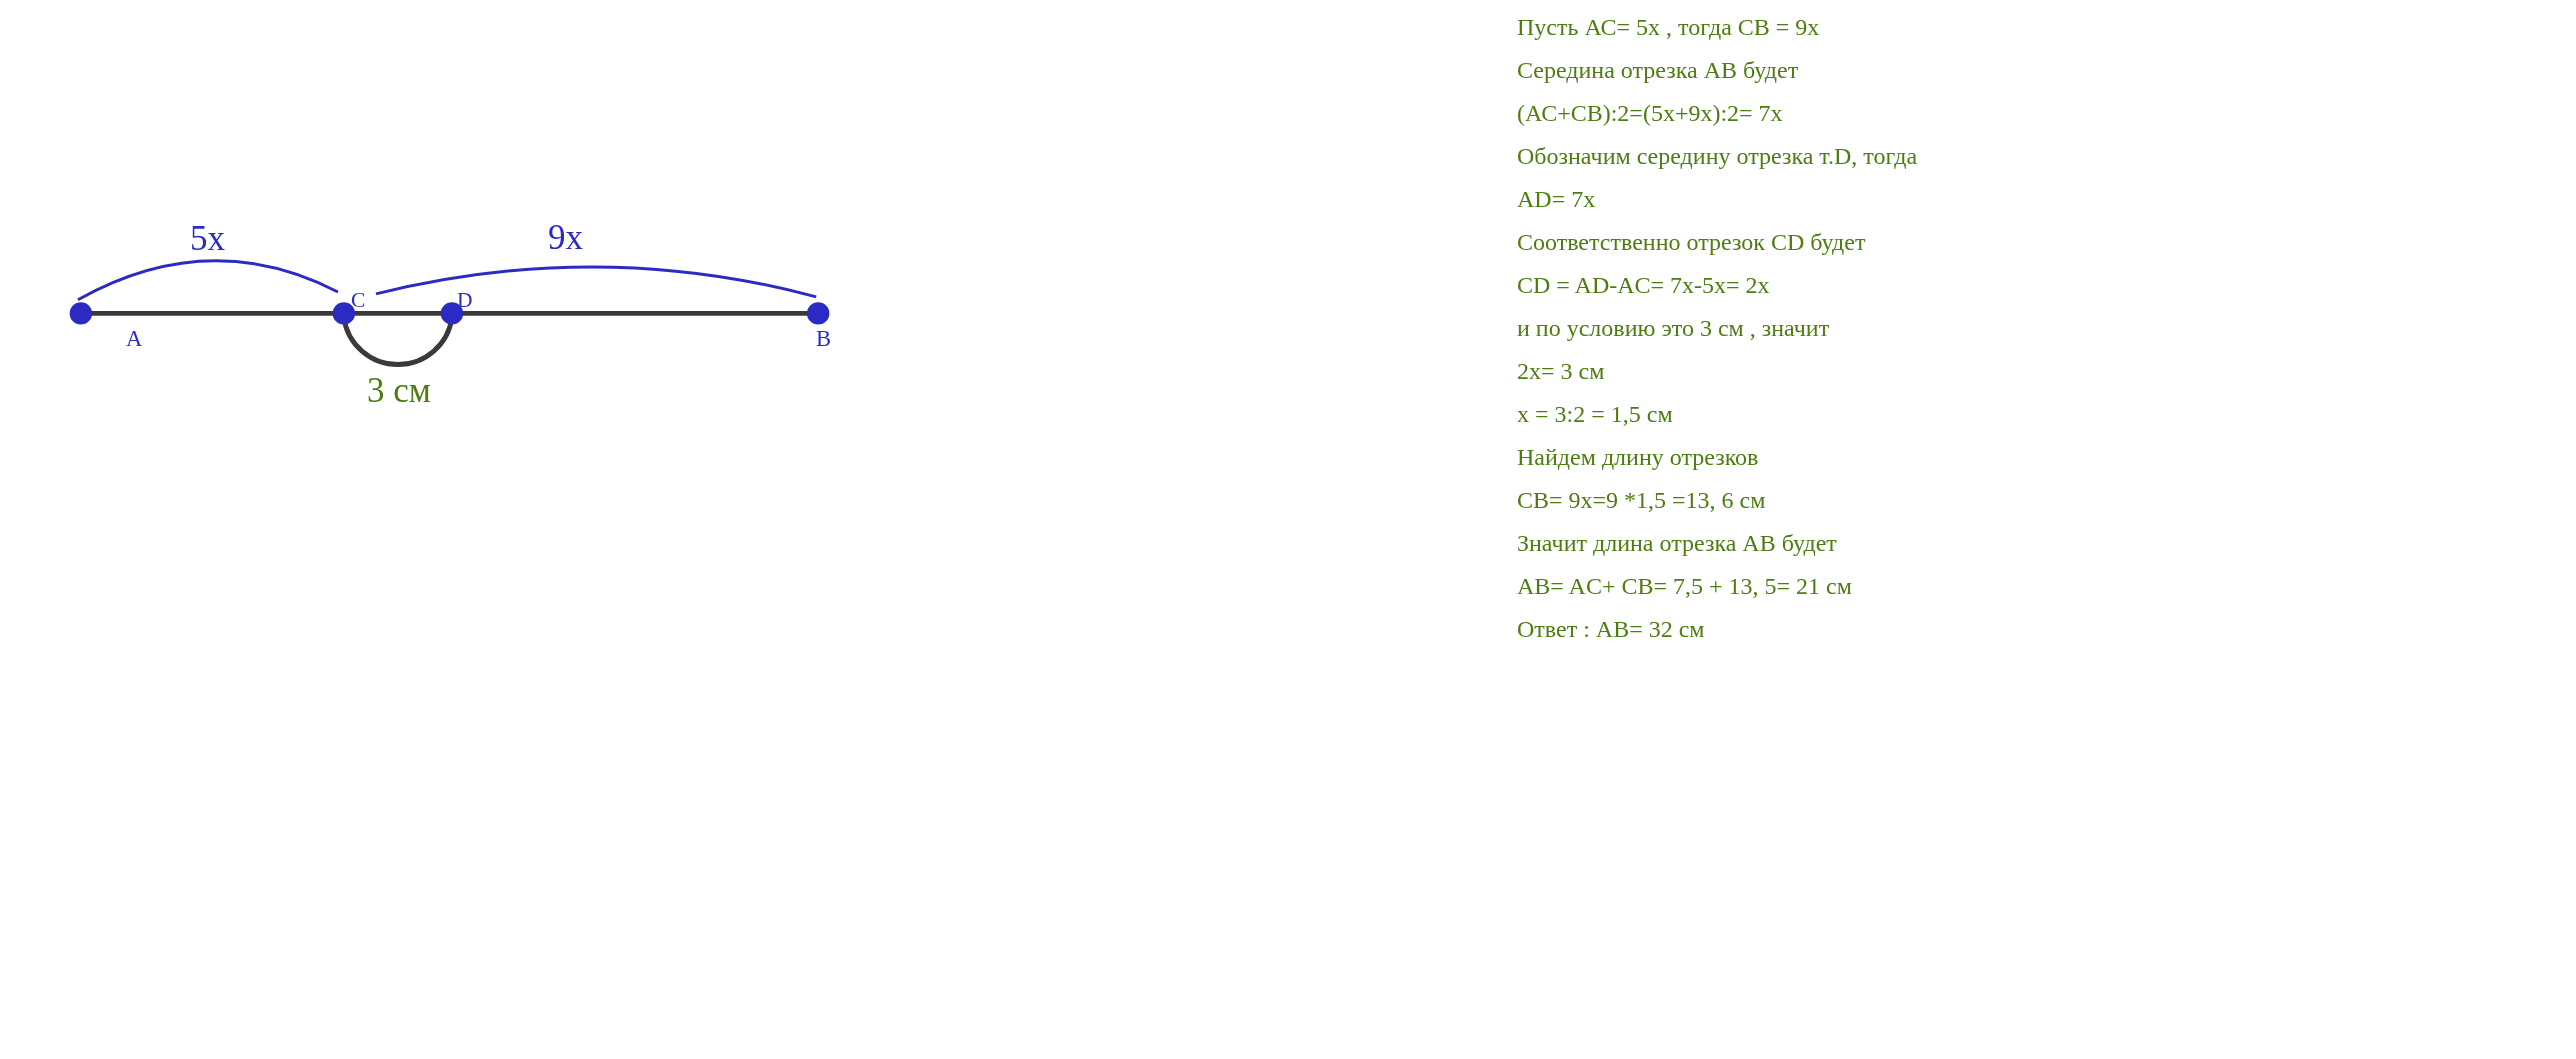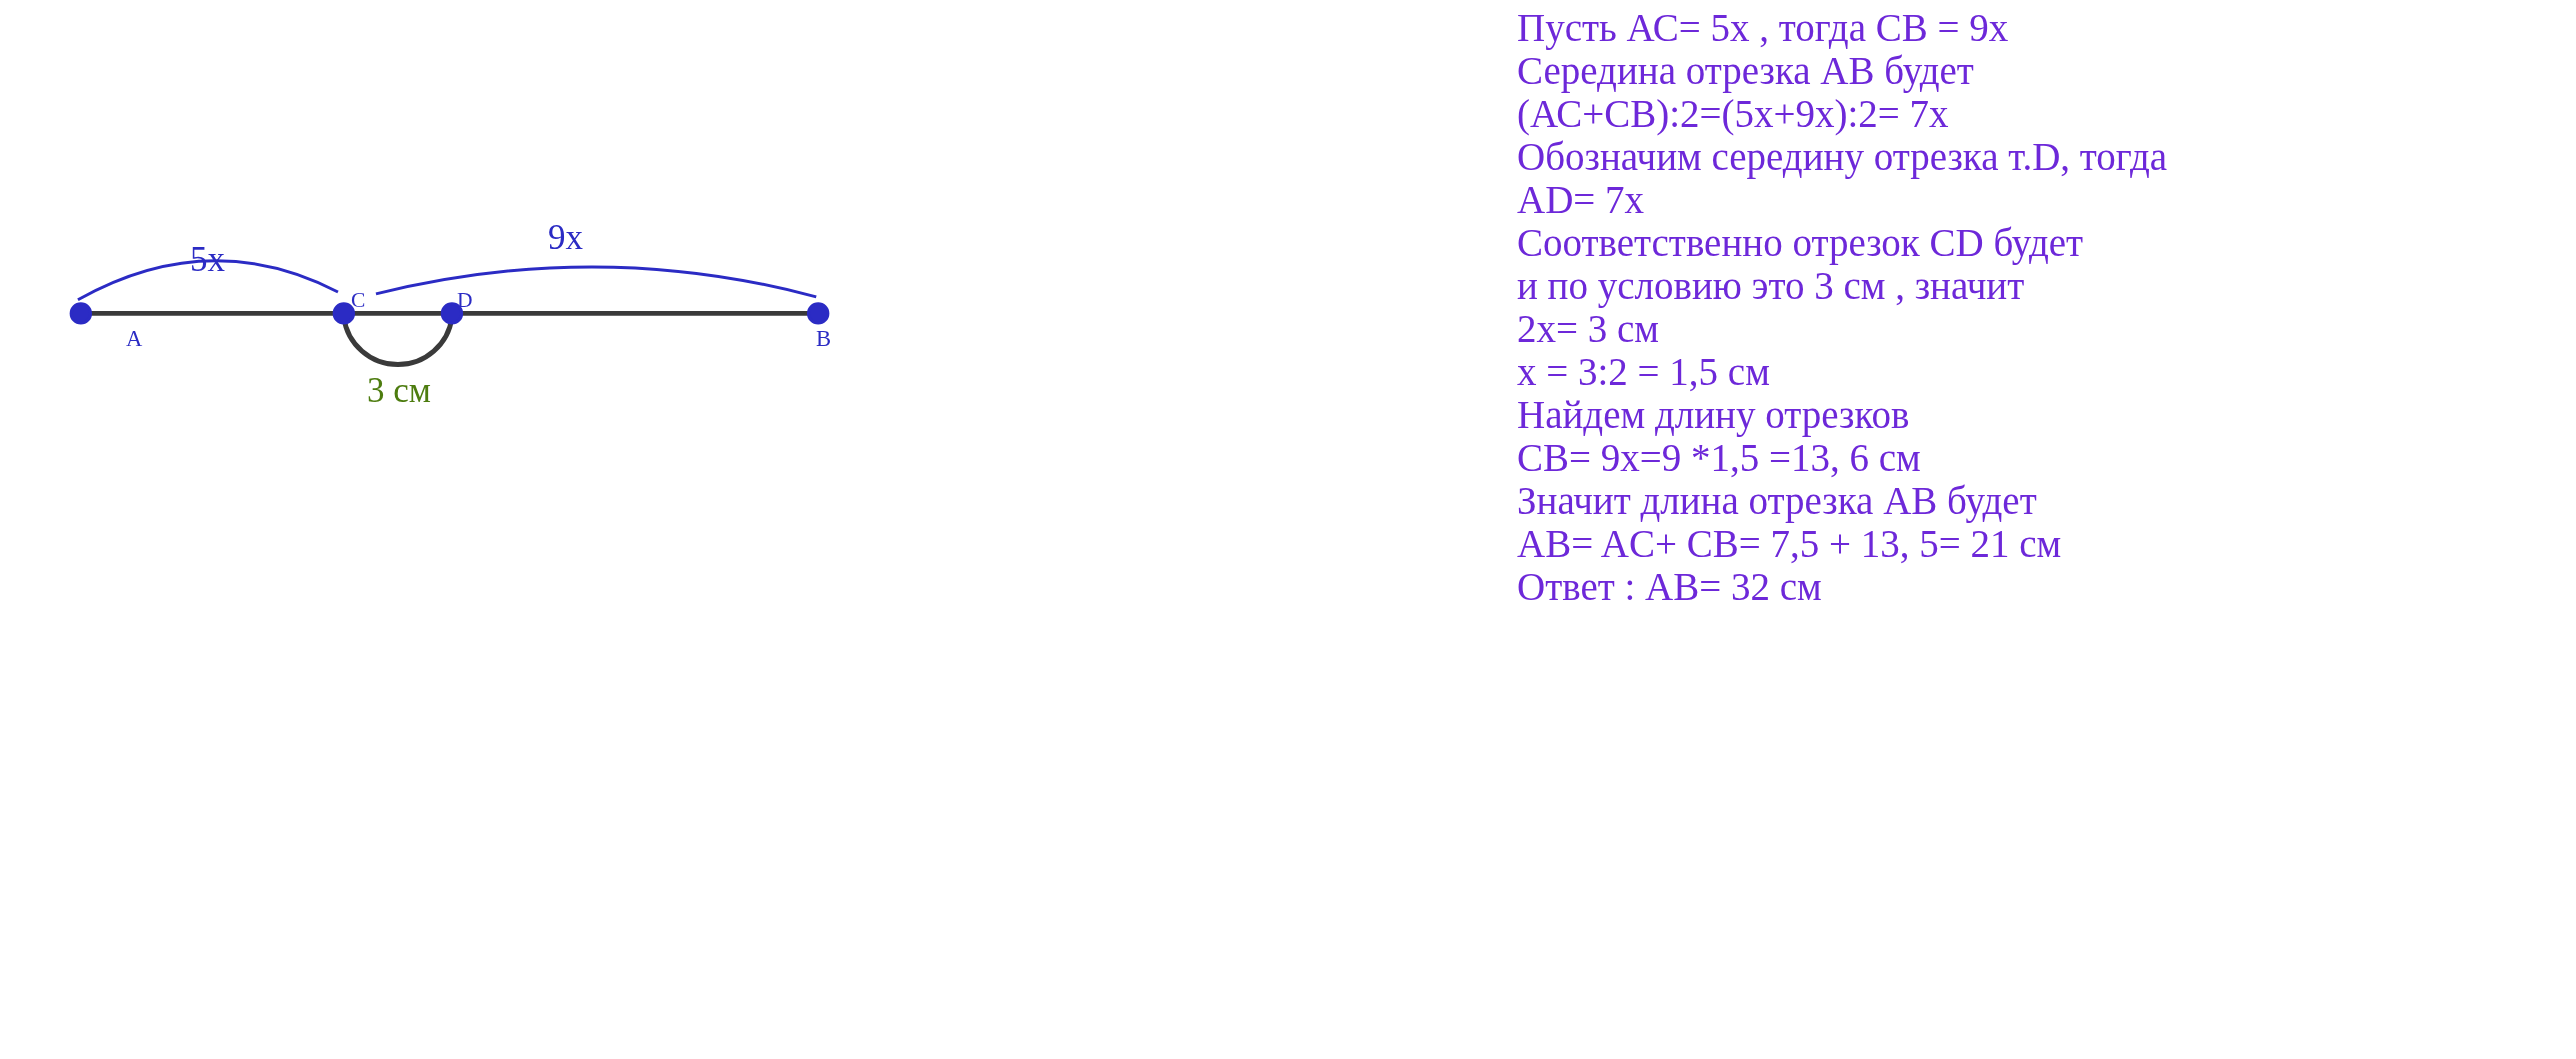--- a/index.html
+++ b/index.html
@@ -63,23 +63,23 @@
 
   
   .solution {
     position: absolute;
     left: 1517px;
     top: 5.7px;
     width: 1030px;
   }
   .solution .line {
     font-family: "Liberation Serif", serif;
-    font-size: 39px;
+    font-size: 24px;
     line-height: 43px;
-    color: #6d28d9;
+    color: #4d7c0f;
     white-space: pre;
   }
 </style>
 </head>
 <body>
 
 <div class="page">
 
   <div class="diagram">
     <svg viewBox="0 0 1540 1088" preserveAspectRatio="none">
@@ -96,33 +96,34 @@
       <circle cx="353" cy="322" r="10" fill="#2b2bc4" stroke="#2b2bc4" stroke-width="3"></circle>
       <circle cx="464" cy="322" r="10" fill="#2b2bc4" stroke="#2b2bc4" stroke-width="3"></circle>
       <circle cx="840" cy="322" r="10" fill="#2b2bc4" stroke="#2b2bc4" stroke-width="3"></circle>
     </svg>
 
     <div class="lbl lbl-point" style="left:126px; top:328px;">A</div>
     <div class="lbl lbl-small" style="left:351px; top:290px;">C</div>
     <div class="lbl lbl-small" style="left:457px; top:290px;">D</div>
     <div class="lbl lbl-point" style="left:816px; top:328px;">B</div>
 
-    <div class="lbl lbl-brace" style="left:190px; top:242px;">5x</div>
+    <div class="lbl lbl-brace" style="left:190px; top:221px;">5x</div>
     <div class="lbl lbl-brace" style="left:548px; top:220px;">9x</div>
 
     <div class="lbl lbl-measure" style="left:367px; top:373px;">3 см</div>
   </div>
 
   <div class="solution">
     <div class="line">Пусть АС= 5х , тогда СВ = 9х</div>
     <div class="line">Середина отрезка АВ будет</div>
     <div class="line">(АС+СВ):2=(5х+9х):2= 7х</div>
     <div class="line">Обозначим середину отрезка т.D, тогда</div>
     <div class="line">AD= 7x</div>
     <div class="line">Соответственно отрезок CD будет</div>
+    <div class="line">CD = AD-AC= 7x-5x= 2x</div>
     <div class="line">и по условию это 3 см , значит</div>
     <div class="line">2x= 3 см</div>
     <div class="line">x = 3:2 = 1,5 см</div>
     <div class="line">Найдем длину отрезков</div>
     <div class="line">CB= 9x=9 *1,5 =13, 6 см</div>
     <div class="line">Значит длина отрезка АВ будет</div>
     <div class="line">AB= AC+ CB= 7,5 + 13, 5= 21 см</div>
     <div class="line">Ответ : АВ= 32 см</div>
   </div>
 

